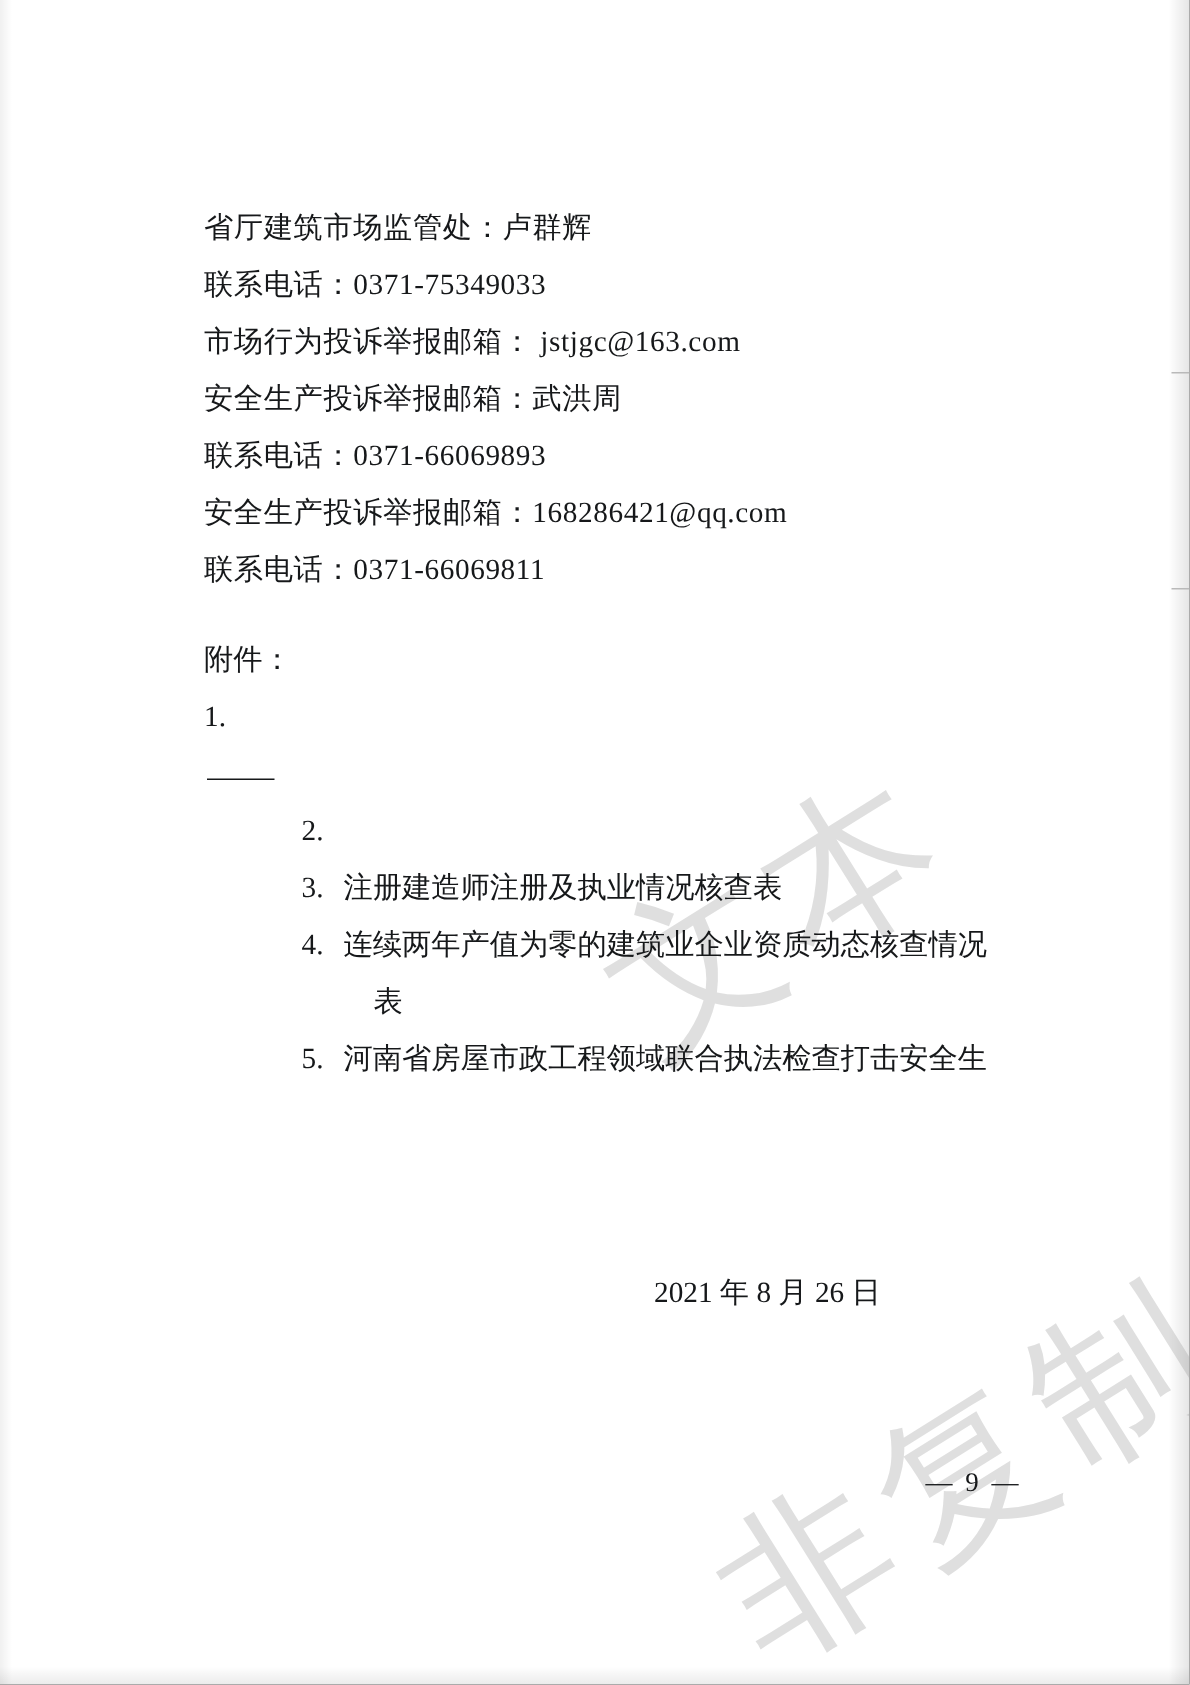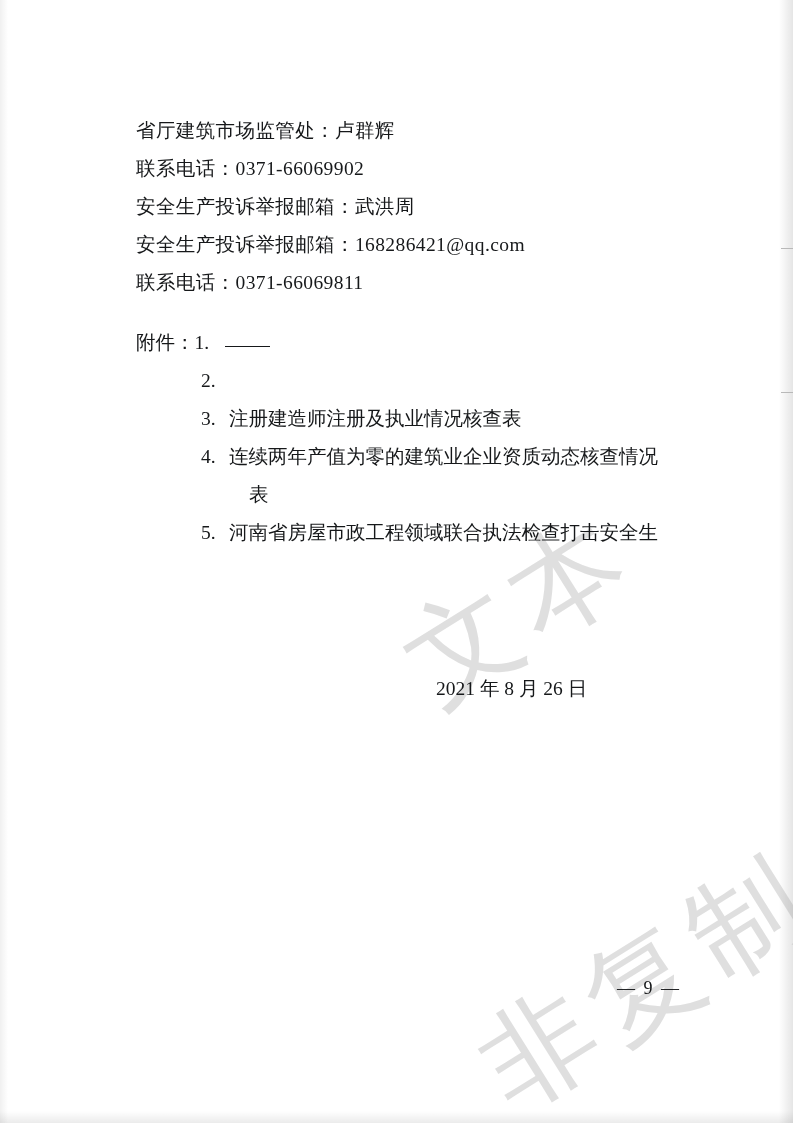--- a/index.html
+++ b/index.html
@@ -42,39 +42,40 @@
   .fold-mark {
     position: absolute;
     right: 0;
     width: 12px;
     height: 1px;
     background: #b9b9b9;
   }
   .content {
     position: absolute;
     left: 136px;
-    top: 112px;
+    top: 134px;
     width: 545px;
   }
   .line {
     font-size: 19.5px;
     line-height: 38px;
     letter-spacing: 0.4px;
     white-space: pre;
   }
   .contact-block {
     margin-bottom: 22px;
   }
   .attach-section {
     margin-top: 16px;
   }
   .attach-head {
     display: flex;
     font-size: 19.5px;
     line-height: 38px;
+    flex-direction: column;
   }
   .attach-label {
     white-space: pre;
   }
   .attach-list {
     margin: 0;
     padding: 0;
     list-style: none;
   }
   .attach-item {
@@ -154,22 +155,24 @@
 
   <div class="watermark">
     <div class="wm-l1">文本</div>
     <div class="wm-l2">非复制件</div>
   </div>
 
   <div class="content">
 
     <div class="contact-block">
       <div class="line">省厅建筑市场监管处：卢群辉</div>
-      <div class="line">联系电话：0371-66069902</div>
+      <div class="line">联系电话：0371-75349033</div>
+      <div class="line">市场行为投诉举报邮箱： jstjgc@163.com</div>
       <div class="line">安全生产投诉举报邮箱：武洪周</div>
+      <div class="line">联系电话：0371-66069893</div>
       <div class="line">安全生产投诉举报邮箱：168286421@qq.com</div>
       <div class="line">联系电话：0371-66069811</div>
     </div>
 
     <div class="attach-section">
 
       <div class="attach-head">
         <span class="attach-label">附件：</span>
         <span class="attach-num">1.</span>
         <span class="attach-text"><span class="blank-underline"></span></span>

